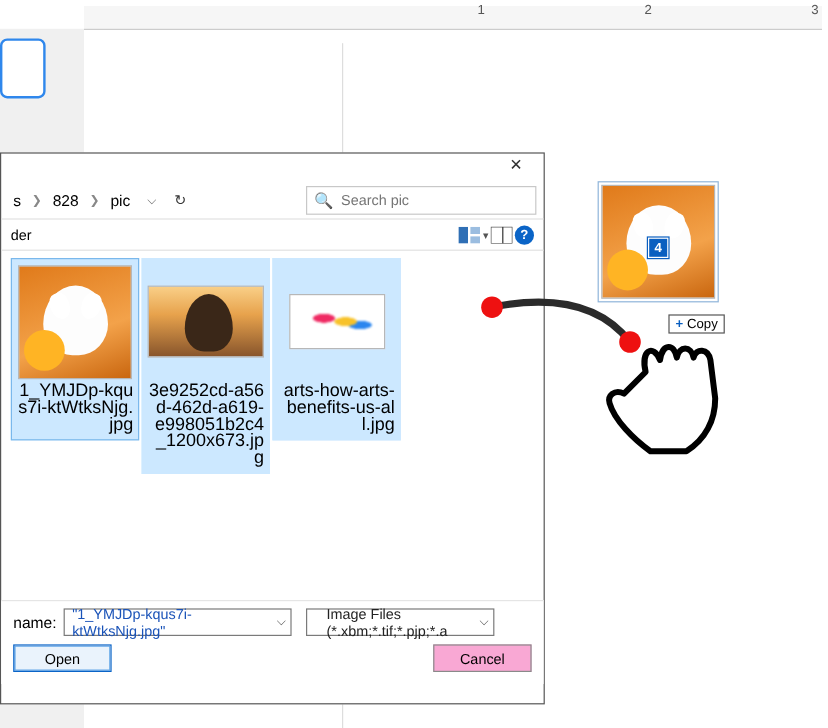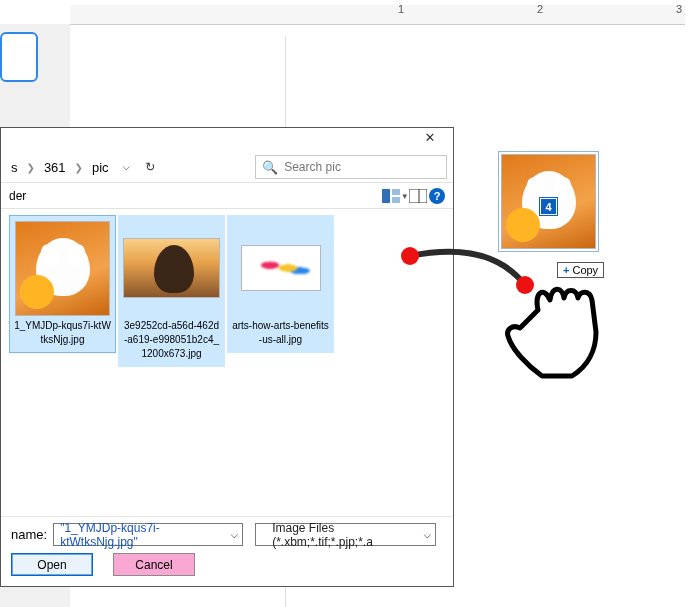--- a/index.html
+++ b/index.html
@@ -29,42 +29,42 @@
   .viewbtn { width: 22px; height: 20px; display: inline-flex; align-items: center; justify-content: center;}
   .viewbtn svg { display: block; }
   .caret { font-size: 9px; color: #555; }
   .help { width: 16px; height: 16px; border-radius: 50%; background: #0a64c7; color: #fff; font-size: 11px; font-weight: bold; display: inline-flex; align-items: center; justify-content: center; }
 
   .file-area { height: 310px; padding: 6px 8px 0 8px; display: flex; gap: 2px; align-items: flex-start; }
   .file-item { width: 107px; display: flex; flex-direction: column; align-items: center; padding: 3px 2px 5px; }
   .file-item.sel-area { background: #cce8ff; border: 1px solid #cce8ff; }
   .file-item.first { border-color: #7ab8ec; }
   .thumb { width: 97px; height: 98px; display: flex; align-items: center; justify-content: center; }
-  .fname { font-size: 10px; text-align: center; line-height: 14px; word-break: break-all; padding: 0 2px; margin-top: 2px; }
+  .fname { font-size: 15px; text-align: right; line-height: 14px; word-break: break-all; padding: 0 2px; margin-top: 2px; }
 
   
   .th1, .drop-th { background: linear-gradient(160deg,#e07a1a 0%,#f3a24a 60%,#c9660f 100%); position: relative; width: 95px; height: 95px; border:1px solid #b7b7b7;}
   .th1 .dog, .drop-th .dog { position: absolute; left: 20px; top: 16px; width: 54px; height: 58px; background: #fdfdfd; border-radius: 50% 50% 45% 45% / 55% 55% 45% 45%; }
   .th1 .dog::before, .drop-th .dog::before { content:''; position:absolute; left:6px; top:6px; width:16px; height:22px; background:#fff;border-radius:50% 50% 60% 60%; transform:rotate(-20deg);}
   .th1 .dog::after, .drop-th .dog::after { content:''; position:absolute; right:6px; top:6px; width:16px; height:22px; background:#fff;border-radius:50% 50% 60% 60%; transform:rotate(20deg);}
   .th1 .fruit, .drop-th .fruit { position:absolute; left:4px; bottom:6px; width:34px; height:34px; background:#ffb424; border-radius:50%;}
   .th2wrap{width:100px;height:60px;border:1px solid #b7b7b7;background:linear-gradient(180deg,#f9cf87 0%,#e7a24c 40%,#88552c 100%);position:relative;}
   .th2wrap .fig{position:absolute;left:30px;top:6px;width:40px;height:48px;background:#3a2718;border-radius:50% 50% 40% 40% / 60% 60% 40% 40%;}
   .th3wrap{width:80px;height:46px;border:1px solid #b7b7b7;background:#fff;position:relative;}
   .th3wrap .swirl{position:absolute;left:10px;top:8px;width:60px;height:28px;background:radial-gradient(ellipse at 30% 40%,#ef2a63 0,#ef2a63 15%,transparent 16%),radial-gradient(ellipse at 60% 50%,#f7c22a 0,#f7c22a 18%,transparent 19%),radial-gradient(ellipse at 80% 60%,#2a86ef 0,#2a86ef 14%,transparent 15%);filter: blur(1px);}
   .th4wrap{width:78px;height:96px;border:1px solid #b7b7b7;background:radial-gradient(circle at 30% 30%,#fff14a 0,#ff5fa8 30%,#7a3cff 55%,#28c3ff 75%,#12e8c5 100%);}
 
-  .bottom { position: absolute; left: 0; right: 0; bottom: 0; height: 70px; border-top: 1px solid #e5e5e5; background: #fff; padding: 6px 10px 0; }
+  .bottom { position: absolute; left: 0; right: 0; bottom: 16px; height: 70px; border-top: 1px solid #e5e5e5; background: #fff; padding: 6px 10px 0; }
   .row1 { display: flex; align-items: center; gap: 6px; }
   .lbl { font-size: 13px; }
   .combo { height: 23px; border: 1px solid #7a7a7a; background: #fff; display: flex; align-items: center; padding: 0 4px 0 6px; font-size: 12px;}
   .combo .dd { margin-left: auto; font-size: 10px; color: #444; }
   .fname-combo { width: 190px; color: #1a53b8; }
-  .type-combo { width: 181px; color: #222; margin-left: 6px; padding-left: 16px; }
-  .row2 { display: flex; justify-content: flex-start; gap: 20px; margin-top: 7px; }
+  .type-combo { width: 157px; color: #222; margin-left: 6px; padding-left: 16px; }
+  .row2 { display: flex; justify-content: space-between; gap: 20px; margin-top: 7px; }
   .btn { width: 82px; height: 23px; border: 1px solid #8a8a8a; background: #f9a8d4; font-size: 12px; display: inline-flex; align-items: center; justify-content: center;}
   .btn.primary { border: 1px solid #0a64c7; box-shadow: inset 0 0 0 1px #64a8e8; background: #eaf3fc; }
 
   
   .dropbox { position: absolute; left: 498px; top: 151px; width: 101px; height: 101px; border: 1px solid #8fb5da; padding: 2px; background:#fff;}
   .drop-th{width:95px;height:95px;}
   .pgind { position: absolute; left: 540px; top: 198px; width: 17px; height: 17px; background: #0a5fc0; color: #fff; font-size: 11px; font-weight: bold; display: flex; align-items: center; justify-content: center; border:1px solid #fff; box-shadow:0 0 0 1px #0a5fc0;}
   .copytag { position:absolute; left:557px; top:262px; border:1px solid #555; background:#fff; padding:1px 5px; font-size:11px; display:flex; align-items:center; gap:3px;}
   .copytag .plus{color:#0a5fc0;font-weight:bold;}
 
@@ -97,21 +97,21 @@
 </div>
 
 <div class="dialog">
   <div class="titlebar">
     <div class="close-btn">✕</div>
   </div>
   <div class="navrow">
     <div class="crumbs">
       <span class="seg">s</span>
       <span class="sep">❯</span>
-      <span class="seg">361</span>
+      <span class="seg">828</span>
       <span class="sep">❯</span>
       <span class="seg">pic</span>
     </div>
     <span class="chev">⌵</span>
     <span class="refresh">↻</span>
     <div class="searchbox">
       <span class="icon">🔍</span>
       <input type="text" placeholder="Search pic" style="">
     </div>
   </div>

